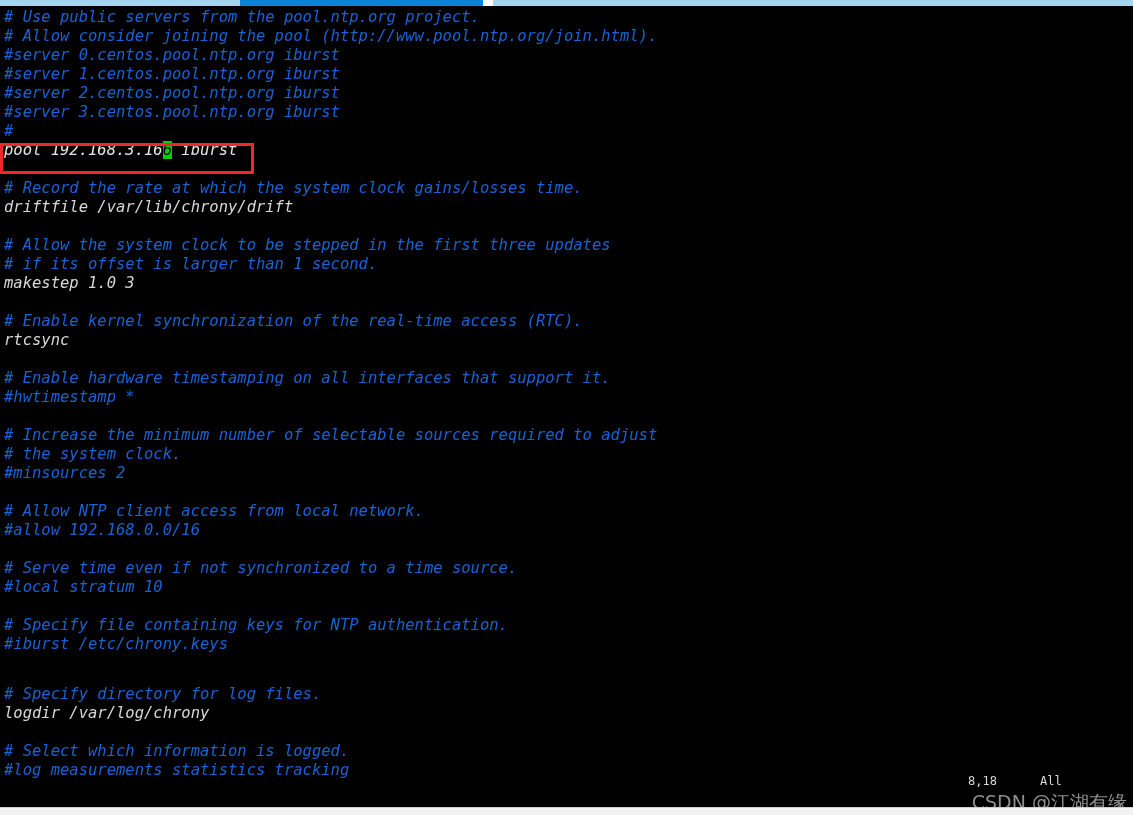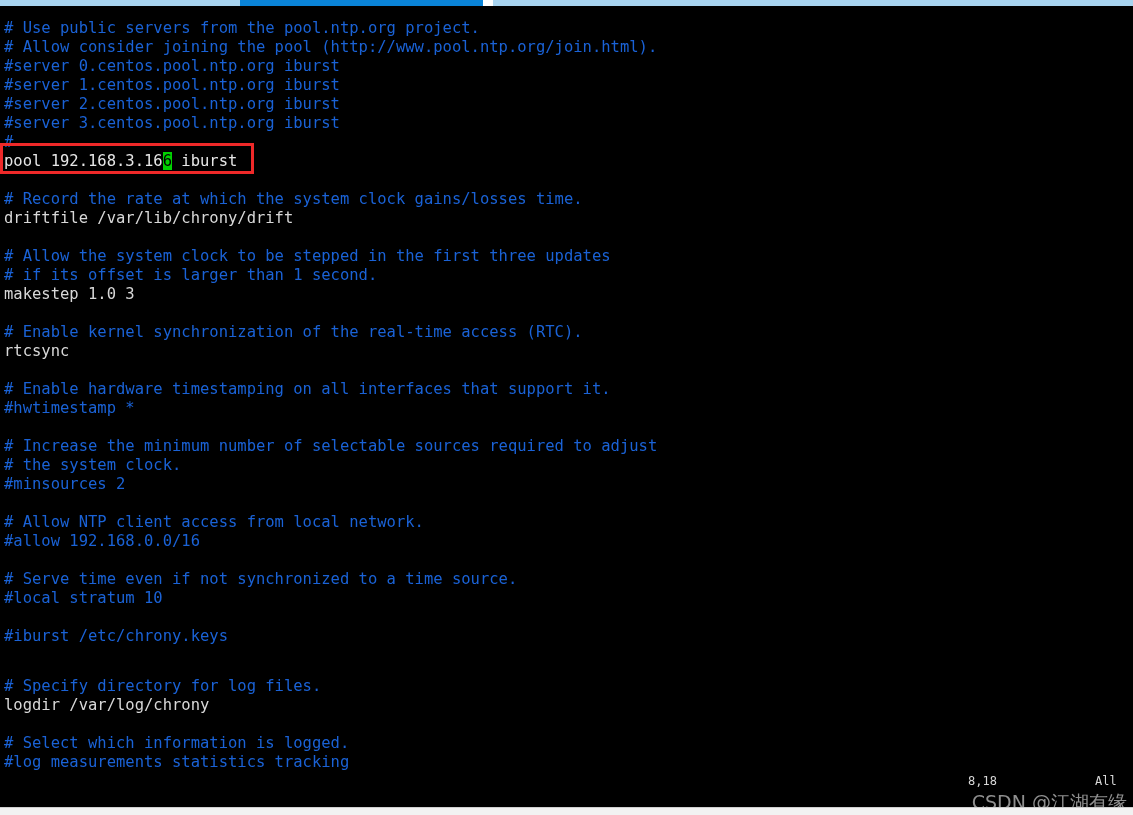--- a/index.html
+++ b/index.html
@@ -33,23 +33,24 @@
     position: absolute;
     top: 6px; left: 0;
     width: 1133px;
     height: 801px;
     background: #000000;
     overflow: hidden;
   }
 
   #code-area {
     position: absolute;
-    top: 13px;
+    top: 2px;
     left: 4px;
     width: 1125px;
+    font-style: italic;
   }
 
   .line {
     height: 19px;
     line-height: 19px;
     font-size: 15.5px;
     letter-spacing: 0px;
     white-space: pre;
     color: #d8d8d8;
   }
@@ -92,21 +93,21 @@
     line-height: 20px;
     white-space: pre;
   }
   #ruler-pos {
     position: absolute;
     left: 968px;
     top: 0;
   }
   #ruler-scroll {
     position: absolute;
-    left: 1095px;
+    left: 1040px;
     top: 0;
   }
 
   
   #watermark {
     position: absolute;
     right: 6px;
     top: 786px;
     color: #8f8f8f;
     font-size: 19px;
@@ -165,20 +166,21 @@
       <div class="line comment" style="color: rgb(26, 98, 214);"># Increase the minimum number of selectable sources required to adjust</div>
       <div class="line comment" style="color: rgb(26, 98, 214);"># the system clock.</div>
       <div class="line comment" style="color: rgb(26, 98, 214);">#minsources 2</div>
       <div class="line blank">&nbsp;</div>
       <div class="line comment" style="color: rgb(26, 98, 214);"># Allow NTP client access from local network.</div>
       <div class="line comment" style="color: rgb(26, 98, 214);">#allow 192.168.0.0/16</div>
       <div class="line blank">&nbsp;</div>
       <div class="line comment" style="color: rgb(26, 98, 214);"># Serve time even if not synchronized to a time source.</div>
       <div class="line comment" style="color: rgb(26, 98, 214);">#local stratum 10</div>
       <div class="line blank">&nbsp;</div>
+      <div class="line comment" style="color: rgb(26, 98, 214);"># Specify file containing keys for NTP authentication.</div>
       <div class="line comment" style="color: rgb(26, 98, 214);">#iburst /etc/chrony.keys</div>
       <div class="line blank">&nbsp;</div>
       <div class="line comment" style="color: rgb(26, 98, 214); margin-top: 12px;"># Specify directory for log files.</div>
       <div class="line code">logdir /var/log/chrony</div>
       <div class="line blank">&nbsp;</div>
       <div class="line comment" style="color: rgb(26, 98, 214);"># Select which information is logged.</div>
       <div class="line comment" style="color: rgb(26, 98, 214);">#log measurements statistics tracking</div>
     </div>
 
   <div id="annotation-box" style="border-color: rgb(239, 41, 41);"></div>

